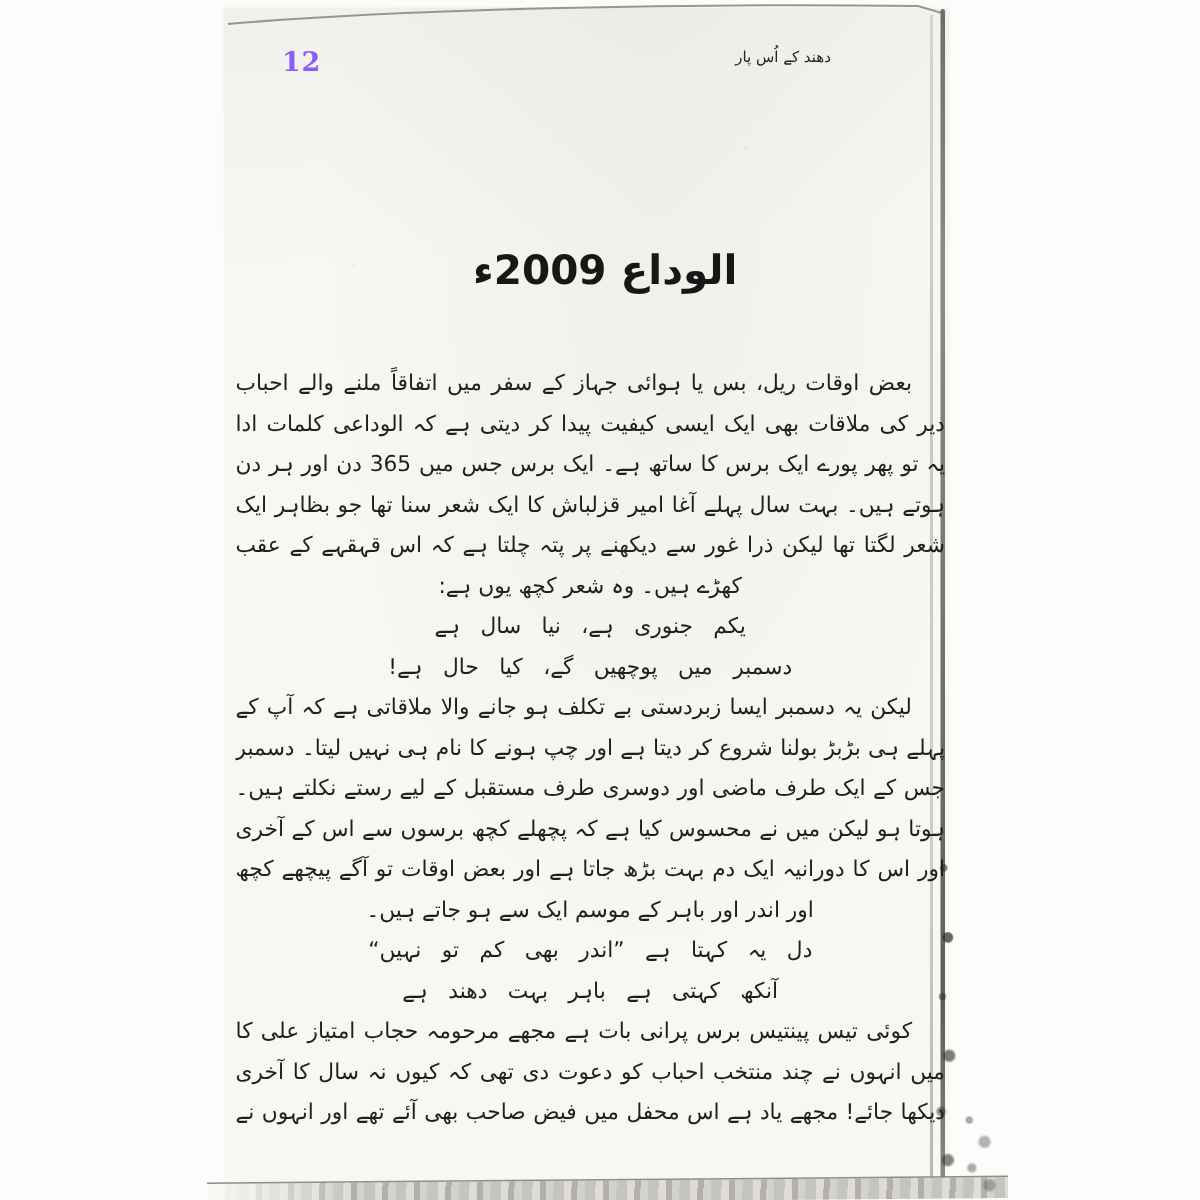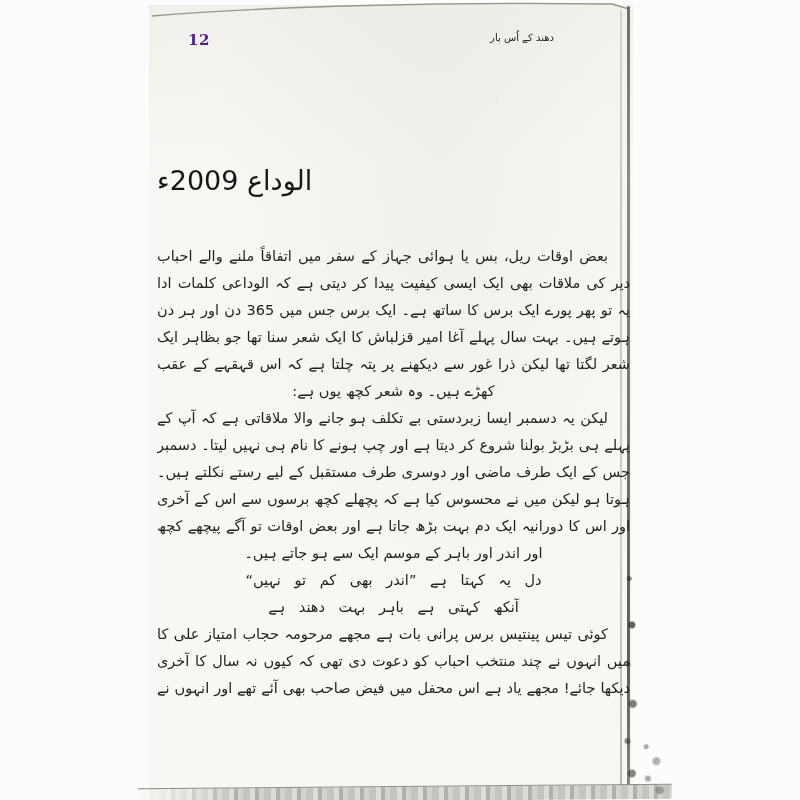--- a/index.html
+++ b/index.html
@@ -46,27 +46,27 @@
   .corner-marks{position:absolute;left:636px;top:738px;width:34px;height:58px;
         background-image:
           radial-gradient(circle at 30% 15%, rgba(50,48,44,.5) 0 2px, transparent 3px),
           radial-gradient(circle at 60% 40%, rgba(50,48,44,.45) 0 3px, transparent 5px),
           radial-gradient(circle at 35% 70%, rgba(50,48,44,.5) 0 2px, transparent 4px),
           radial-gradient(circle at 70% 90%, rgba(50,48,44,.4) 0 3px, transparent 5px);
         opacity:.8;}
 
   
   .page-number{position:absolute;left:188px;top:31px;font-family:"DejaVu Serif",serif;
-        font-weight:bold;font-size:15px;color:#4c1d95;letter-spacing:.5px;}
+        font-weight:bold;font-size:18px;color:#8b5cf6;letter-spacing:.5px;}
   .running-header{position:absolute;left:452px;top:32px;width:140px;text-align:center;
         direction:rtl;font-size:10px;color:#242320;}
 
   
-  .chapter-title{position:absolute;left:157px;top:165px;width:473px;text-align:left;
-        direction:rtl;font-size:27px;font-weight:normal;color:#181715;letter-spacing:.5px;}
+  .chapter-title{position:absolute;left:167px;top:165px;width:473px;text-align:center;
+        direction:rtl;font-size:27px;font-weight:bold;color:#181715;letter-spacing:.5px;}
 
   
   .content{position:absolute;left:157px;top:243px;width:473px;direction:rtl;
         font-size:14.5px;color:#201f1c;}
   .line{height:27px;line-height:27px;overflow:hidden;}
   .line.justify{text-align:justify;text-align-last:justify;}
   .line.indent{text-align:justify;text-align-last:justify;padding-right:22px;}
   .line.center{text-align:left;text-align-last:center;}
   .verse .line{text-align:center;text-align-last:center;word-spacing:9px;}
 </style>
@@ -94,20 +94,22 @@
   <div class="content">
       <div class="block para">
         <div class="line indent">بعض اوقات ریل، بس یا ہوائی جہاز کے سفر میں اتفاقاً ملنے والے احباب سے تھوڑی</div>
         <div class="line justify">دیر کی ملاقات بھی ایک ایسی کیفیت پیدا کر دیتی ہے کہ الوداعی کلمات ادا کرنا مشکل ہو جاتا ہے اور</div>
         <div class="line justify">یہ تو پھر پورے ایک برس کا ساتھ ہے۔ ایک برس جس میں 365 دن اور ہر دن میں 24 گھنٹے</div>
         <div class="line justify">ہوتے ہیں۔ بہت سال پہلے آغا امیر قزلباش کا ایک شعر سنا تھا جو بظاہر ایک غیر سنجیدہ بلکہ مزاحیہ</div>
         <div class="line justify">شعر لگتا تھا لیکن ذرا غور سے دیکھنے پر پتہ چلتا ہے کہ اس قہقہے کے عقب میں کتنے آنسو قطار در قطار</div>
         <div class="line center">کھڑے ہیں۔ وہ شعر کچھ یوں ہے:</div>
       </div>
       <div class="block verse">
+        <div class="line verse">یکم جنوری ہے، نیا سال ہے</div>
+        <div class="line verse">دسمبر میں پوچھیں گے، کیا حال ہے!</div>
       </div>
       <div class="block para">
         <div class="line indent">لیکن یہ دسمبر ایسا زبردستی بے تکلف ہو جانے والا ملاقاتی ہے کہ آپ کے پوچھنے سے</div>
         <div class="line justify">پہلے ہی بڑبڑ بولنا شروع کر دیتا ہے اور چپ ہونے کا نام ہی نہیں لیتا۔ دسمبر ایک ایسا دوراہا ہے کہ</div>
         <div class="line justify">جس کے ایک طرف ماضی اور دوسری طرف مستقبل کے لیے رستے نکلتے ہیں۔ شاید پہلے بھی ایسا</div>
         <div class="line justify">ہوتا ہو لیکن میں نے محسوس کیا ہے کہ پچھلے کچھ برسوں سے اس کے آخری دنوں میں دھند کی شدت</div>
         <div class="line justify">اور اس کا دورانیہ ایک دم بہت بڑھ جاتا ہے اور بعض اوقات تو آگے پیچھے کچھ بھی دکھائی نہیں دیتا</div>
         <div class="line center">اور اندر اور باہر کے موسم ایک سے ہو جاتے ہیں۔</div>
       </div>
       <div class="block verse">

